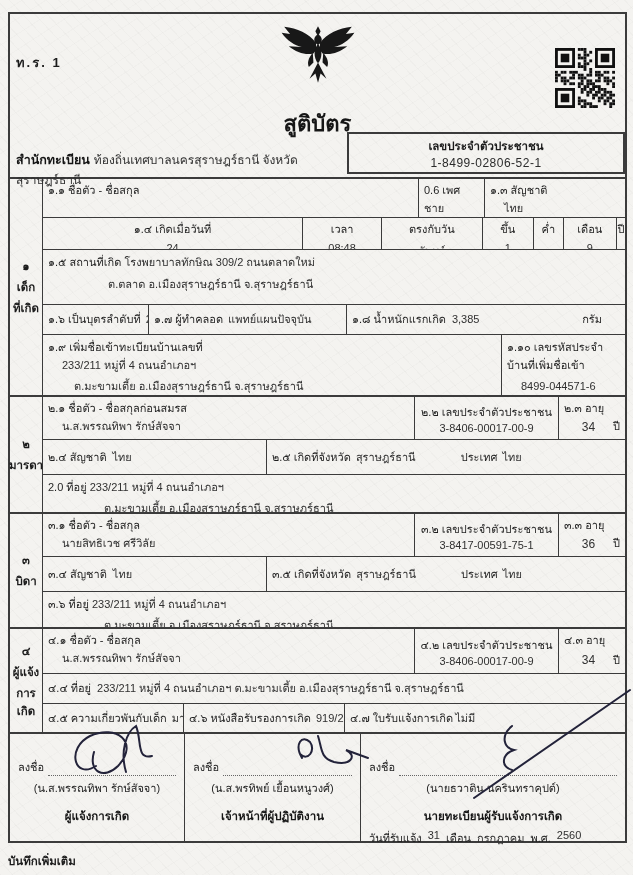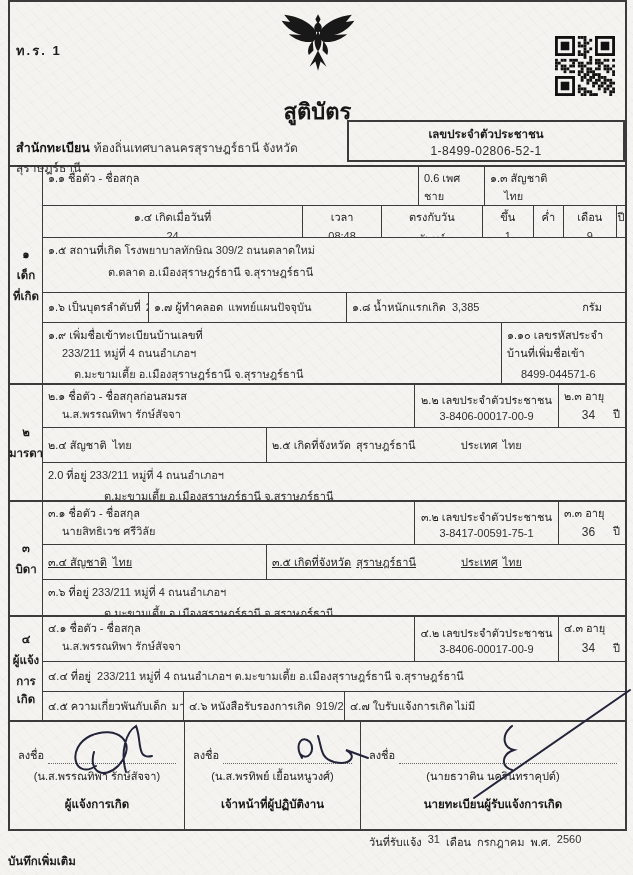--- a/index.html
+++ b/index.html
@@ -11,21 +11,21 @@
     position:relative;
     overflow:hidden;
   }
   .paper {
     position:absolute; inset:0;
     background:#f4f3f0;
     background-image:repeating-linear-gradient(47deg, rgba(90,90,85,0.03) 0 1px, transparent 1px 9px),
                      repeating-linear-gradient(-33deg, rgba(90,90,85,0.025) 0 1px, transparent 1px 13px);
   }
   .frame {
-    position:absolute; left:8px; top:0; width:619px; height:831px;
+    position:absolute; left:8px; top:12px; width:619px; height:831px;
     border:2px solid #3b3b3b;
     box-sizing:border-box;
     background:transparent;
   }
   
   .hdr { position:relative; height:163px; }
   .form-code { position:absolute; left:6px; top:38px; font-weight:bold; font-size:13px; letter-spacing:2px; color:#1c1c1c; }
   .garuda { position:absolute; left:50%; transform:translateX(-50%); top:8px; }
   .doc-title { position:absolute; left:50%; transform:translateX(-50%); top:92px; font-size:22px; font-weight:bold; color:#161616; }
   .qr { position:absolute; right:10px; top:34px; width:60px; height:60px; }
@@ -68,21 +68,21 @@
   .agecell .num { flex:1; text-align:center; font-size:12px; }
   .agecell .unit { font-size:11px; align-self:flex-end; padding-bottom:2px; }
   
   .sigrow { display:flex; border-top:2px solid #3b3b3b; height:111px; box-sizing:border-box; }
   .sigcell { box-sizing:border-box; padding:24px 8px 4px 8px; display:flex; flex-direction:column; font-size:11px; min-width:0; }
   .sigcell + .sigcell { border-left:1.5px solid #3b3b3b; }
   .signline { display:flex; align-items:flex-end; gap:4px; }
   .dots { flex:1; border-bottom:1.2px dotted #666; height:12px; }
   .signame { text-align:center; margin-top:3px; color:#262626; }
   .sigrole { text-align:center; margin-top:10px; font-weight:bold; font-size:11.5px; color:#161616; }
-  .sigdate { margin-top:20px; font-size:11px; display:flex; gap:6px; white-space:nowrap; }
+  .sigdate { margin-top:4px; font-size:11px; display:flex; gap:6px; white-space:nowrap; }
   .notes { position:absolute; left:8px; top:852px; font-weight:bold; font-size:11.5px; color:#1b1b1b; }
   .overlay { position:absolute; inset:0; pointer-events:none; }
   .flexfill { flex:1; }
   .nowrap { white-space:nowrap; }
 </style>
 </head>
 <body>
 
 <div class="paper">
 
@@ -413,21 +413,21 @@
             <div class="val">3-8417-00591-75-1</div>
           </div>
           <div class="cell agecell flexfill">
             <div class="top lab">๓.๓ อายุ</div>
             <div class="bottom">
               <span class="num val">36</span>
               <span class="unit lab">ปี</span>
             </div>
           </div>
         </div>
-        <div class="crow" style="height:35px;text-decoration:underline;">
+        <div class="crow" style="height:35px;">
           <div class="cell" style="width:223px; flex:0 0 223px; display:flex; align-items:center; gap:6px;">
             <span class="lab">๓.๔ สัญชาติ</span>
             <span class="val">ไทย</span>
           </div>
           <div class="cell flexfill" style="display:flex; align-items:center; gap:5px;">
             <span class="lab nowrap">๓.๕ เกิดที่จังหวัด</span>
             <span class="val nowrap">สุราษฎร์ธานี</span>
             <span class="lab" style="margin-left:40px;">ประเทศ</span>
             <span class="val">ไทย</span>
           </div>

